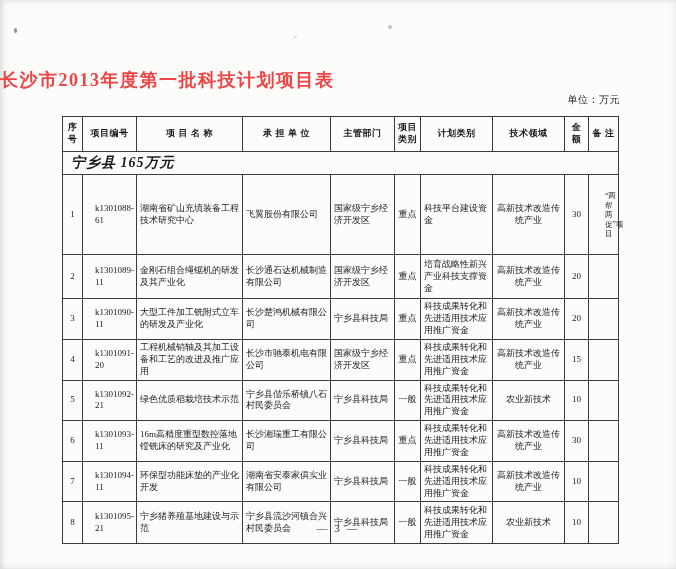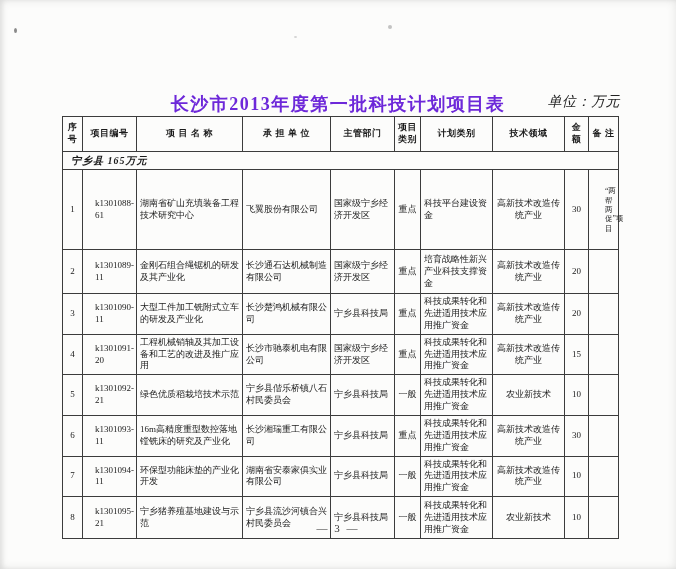--- a/index.html
+++ b/index.html
@@ -11,29 +11,28 @@
   .sheet{
     position:relative;
     width:676px;height:569px;
     background:#fcfcfb;
     overflow:hidden;
     box-shadow:inset 0 0 10px rgba(0,0,0,0.10), inset 3px 0 4px rgba(0,0,0,0.06);
     color:#1d1d1d;
   }
   .doc-title{
     position:absolute;left:0;right:0;top:68px;
-    text-align:center;
+    text-align:left;
     font-size:18px;font-weight:bold;
     letter-spacing:1.5px;
-    color:#6d28d9;
-    margin-top:24px;
+    color:#ef4444;
   }
   .unit-note{
     position:absolute;top:93px;right:56px;
-    font-size:14px;font-style:italic;color:#222;
+    font-size:10px;color:#222;
     letter-spacing:0.5px;
   }
   table.project-table{
     position:absolute;left:62px;top:116px;
     width:556px;
     border-collapse:collapse;
     table-layout:fixed;
     font-size:9px;line-height:1.32;
     color:#1b1b1b;
   }
@@ -52,21 +51,21 @@
   tbody tr:nth-child(1){height:14px;}
   tbody tr:nth-child(2){height:44px;}
   tbody tr:nth-child(3){height:44px;}
   tbody tr:nth-child(4){height:38px;}
   tbody tr:nth-child(5){height:38px;}
   tbody tr:nth-child(6){height:32px;}
   tbody tr:nth-child(7){height:40px;}
   tbody tr:nth-child(8){height:40px;}
   tbody tr:nth-child(9){height:42px;}
   td.group-cell{
-    font-style:italic;font-size:10px;
+    font-style:italic;font-size:14px;
     padding-left:8px;font-weight:bold;
     letter-spacing:1px;
   }
   td.col-no,td.col-cat,td.col-amount,td.col-field,td.col-remark{text-align:center;}
   td.col-code{text-align:left;padding-left:12px;padding-right:1px;}
   td.col-name,td.col-unit,td.col-dept,td.col-plan{text-align:left;}
   td.col-remark{font-size:7.5px;line-height:1.25;padding:16px;}
   .page-number{
     position:absolute;left:0;right:0;top:522px;
     text-align:center;font-size:11px;color:#333;

